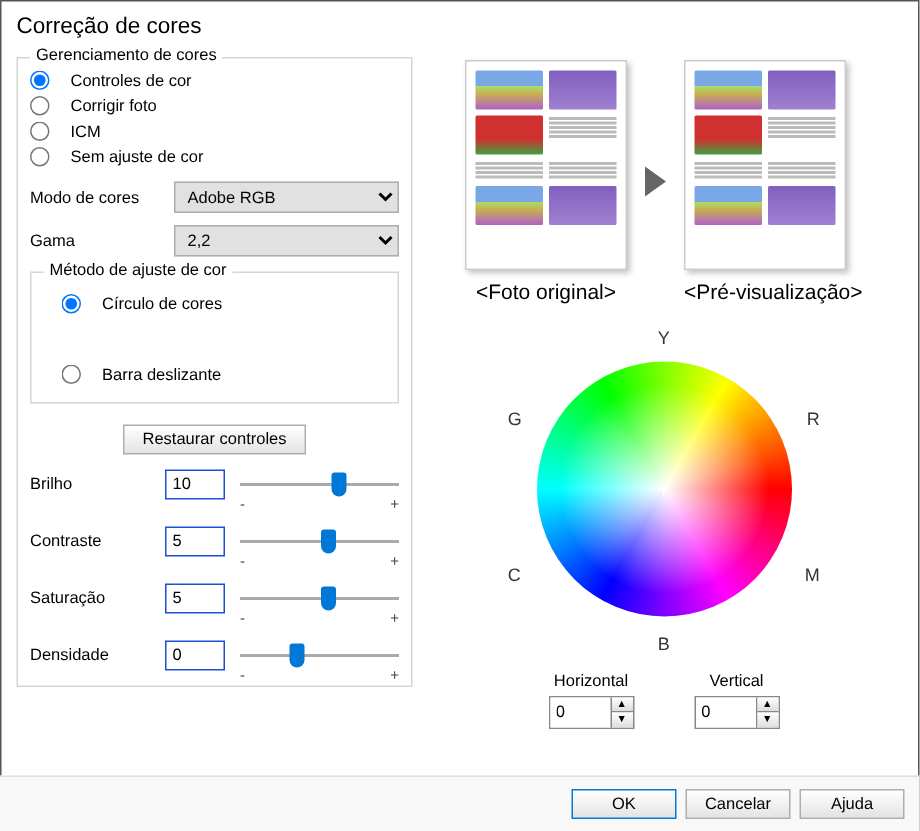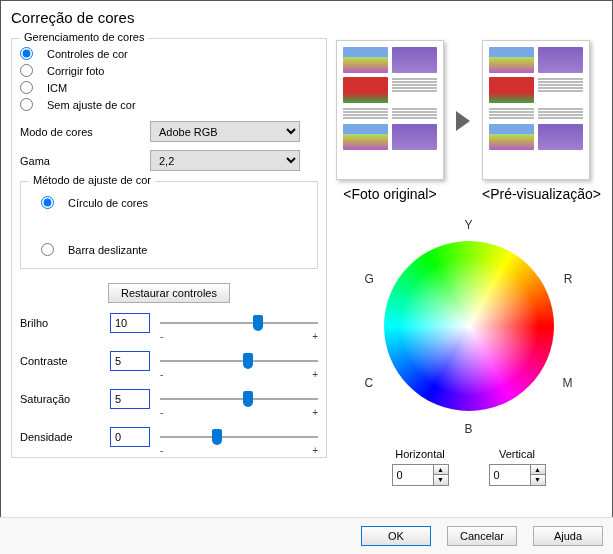--- a/index.html
+++ b/index.html
@@ -4,21 +4,21 @@
 <style>
 * { box-sizing: border-box; margin: 0; padding: 0; font-family: "Segoe UI", Tahoma, sans-serif; font-size: 11px; }
 body { background: #fff; width: 613px; height: 554px; overflow: hidden; border: 1px solid #555; }
 .titlebar { padding: 8px 10px 6px; color: #000; font-size: 15px; }
 .content { padding: 0 10px 8px; }
 
 .group { border: 1px solid #d5d5d5; padding: 6px 8px 8px; position: relative; margin-top: 6px; }
 .group-title { position: absolute; top: -8px; left: 8px; background: #fff; padding: 0 4px; color: #000; }
 
 .main-grid { display: flex; gap: 8px; }
-.left-col { width: 316px; }
+.left-col { width: 264px; }
 .right-col { flex: 1; }
 
 .radio-row { display: flex; align-items: center; gap: 14px; padding: 2px 0; }
 .radio-row input[type=radio] { margin: 0; }
 .radio-row label { color: #000; }
 
 .field-row { display: flex; align-items: center; margin-top: 8px; }
 .field-row .lbl { width: 130px; }
 .field-row .ctl { flex: 1; }
 
@@ -77,21 +77,21 @@
 .hv-row { display: flex; gap: 40px; justify-content: center; margin-top: 12px; }
 .hv-col { text-align: center; }
 .hv-col .lbl { display: block; margin-bottom: 4px; }
 .spin { display: inline-flex; border: 1px solid #888; height: 22px; }
 .spin input { width: 40px; border: none; padding: 0 4px; }
 .spin-btns { display: flex; flex-direction: column; border-left: 1px solid #888; }
 .spin-btn { width: 14px; height: 10px; font-size: 7px; line-height: 8px; background: linear-gradient(#fff,#ddd); border: none; cursor: pointer; display:flex; align-items:center; justify-content:center; }
 .spin-btn:first-child { border-bottom: 1px solid #888; }
 
 .footer { display: flex; justify-content: flex-end; gap: 6px; padding: 8px 10px; border-top: 1px solid #e0e0e0; background:#f8f8f8; position: absolute; bottom: 0; left: 0; right: 0; }
-.footer button { min-width: 70px; margin-left: 10px; }
+.footer button { min-width: 70px; }
 </style>
 </head>
 <body>
 
 <div class="titlebar">Correção de cores</div>
 
 <div class="content">
   <div class="main-grid">
     <div class="left-col">
 

